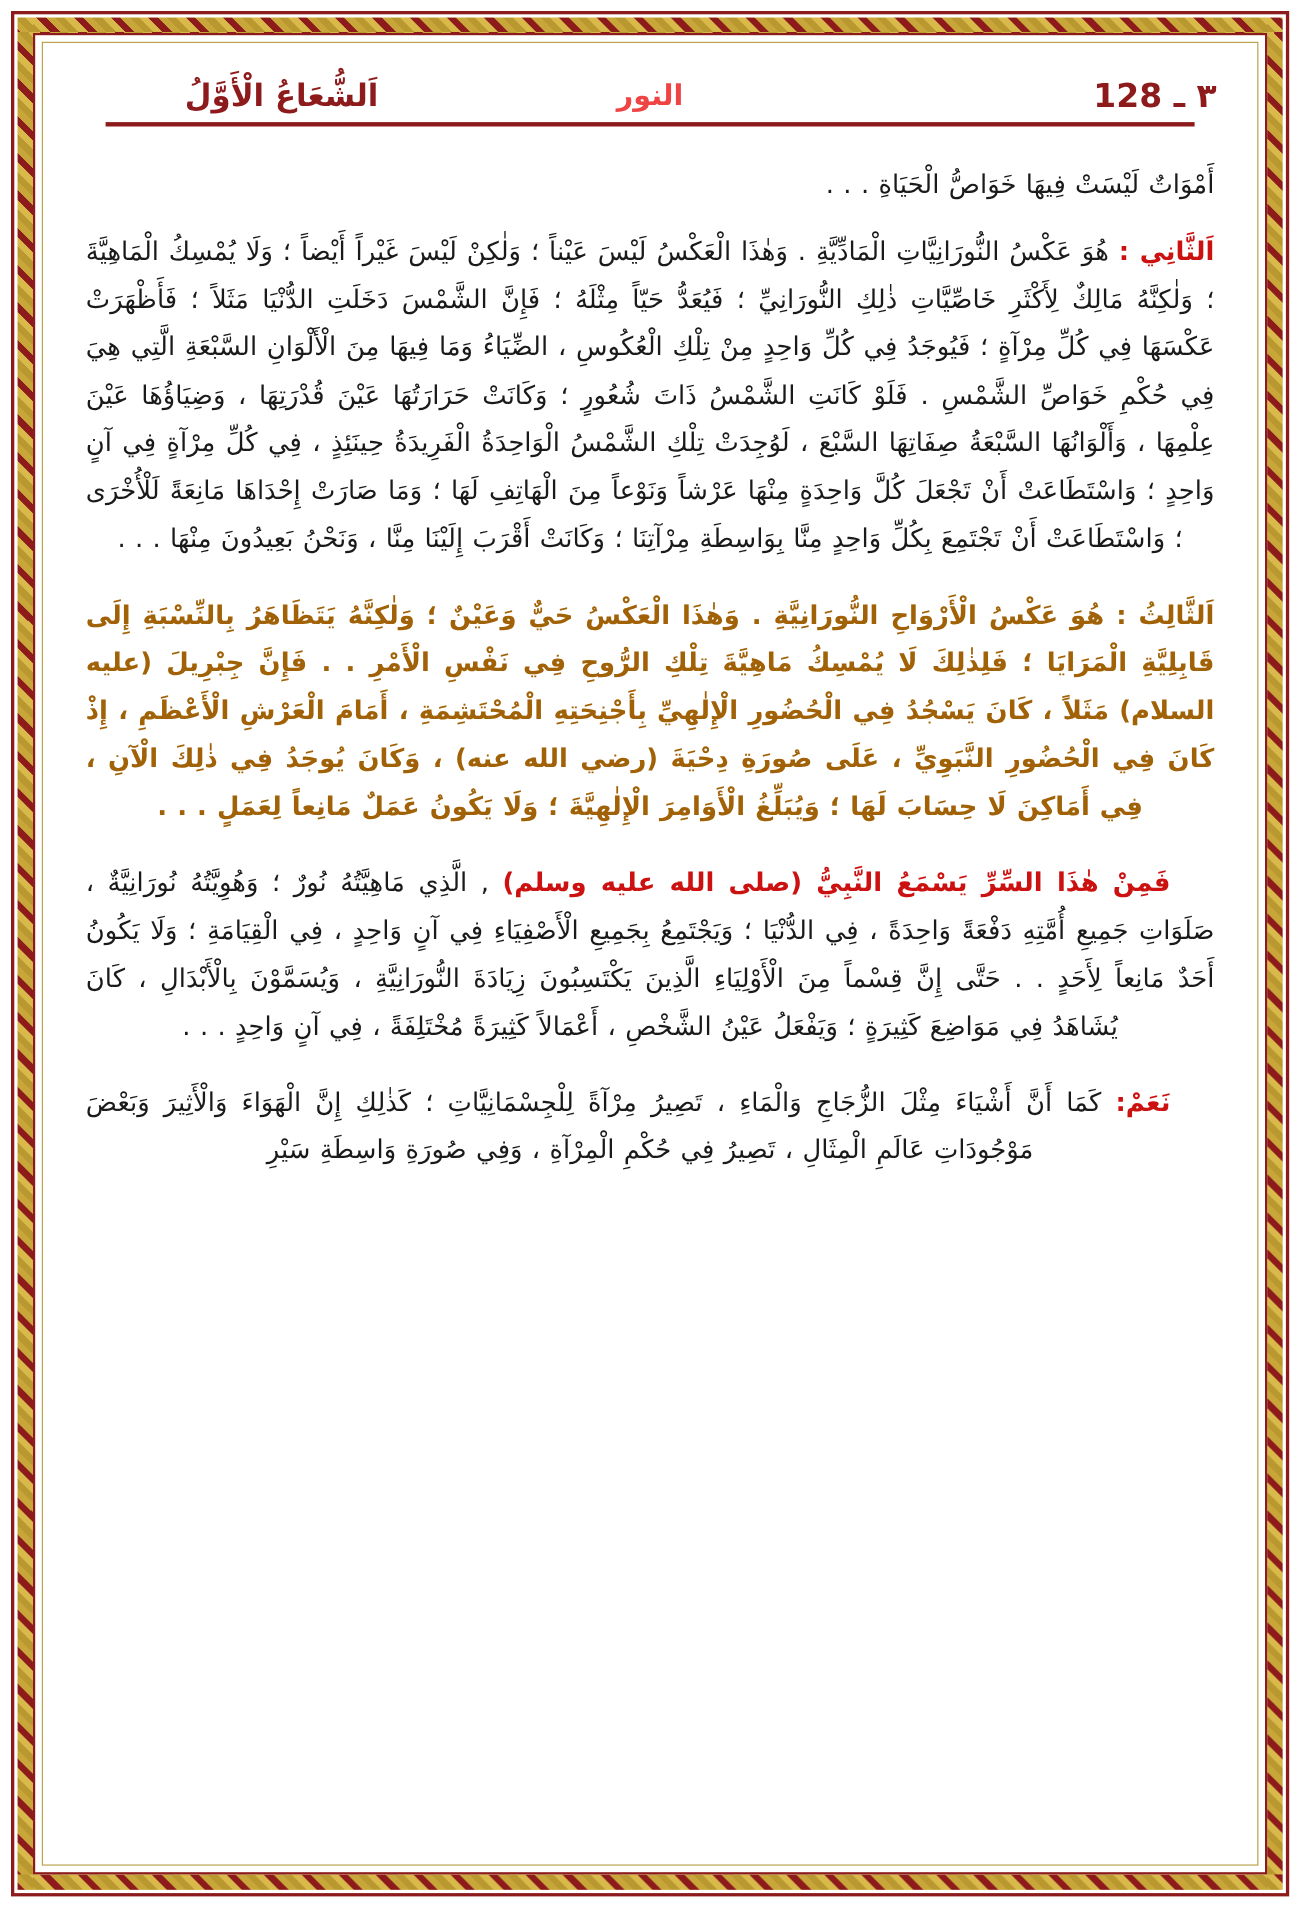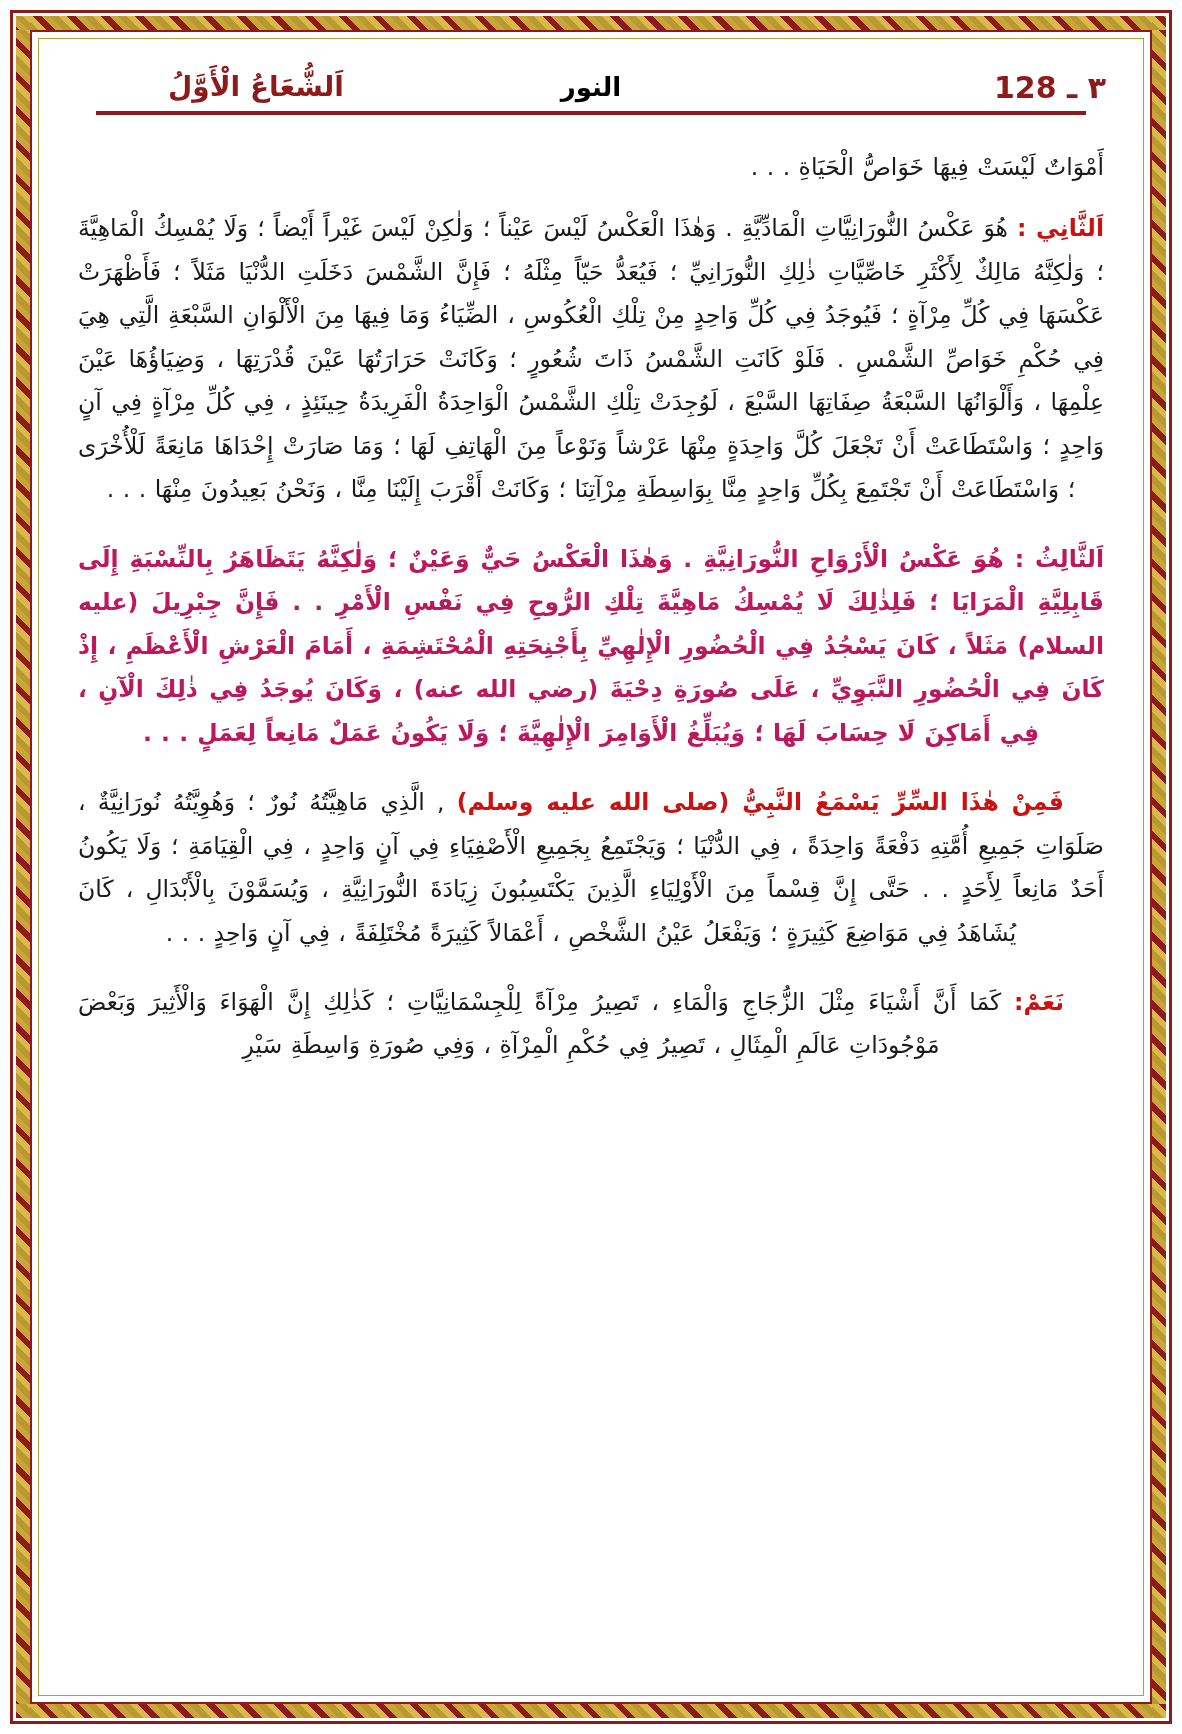--- a/index.html
+++ b/index.html
@@ -88,21 +88,21 @@
     font-weight: bold;
     white-space: nowrap;
     margin-left: 92px;
   }
   .watermark {
     position: absolute;
     top: 20px;
     left: 50%;
     transform: translateX(-50%);
     font-size: 26px;
-    color: #000000;
+    color: #ef4444;
     font-weight: bold;
     pointer-events: none;
     white-space: nowrap;
   }
   .header-rule {
     margin: 6px 20px 0 20px;
     height: 4px;
     background: #8d1b1b;
   }
 
@@ -122,21 +122,21 @@
   }
   p.para.first-line-right {
     text-align: right;
     text-align-last: right;
   }
   p.para.center-last {
     text-align: justify;
     text-align-last: center;
   }
   p.red {
-    color: #be185d;
+    color: #a16207;
     font-weight: bold;
   }
   .lead-red {
     color: #cc1111;
     font-weight: bold;
   }
   .spacer-sm { height: 14px; }
   .spacer-md { height: 22px; }
   .indent { display: inline-block; width: 40px; }
 </style>

